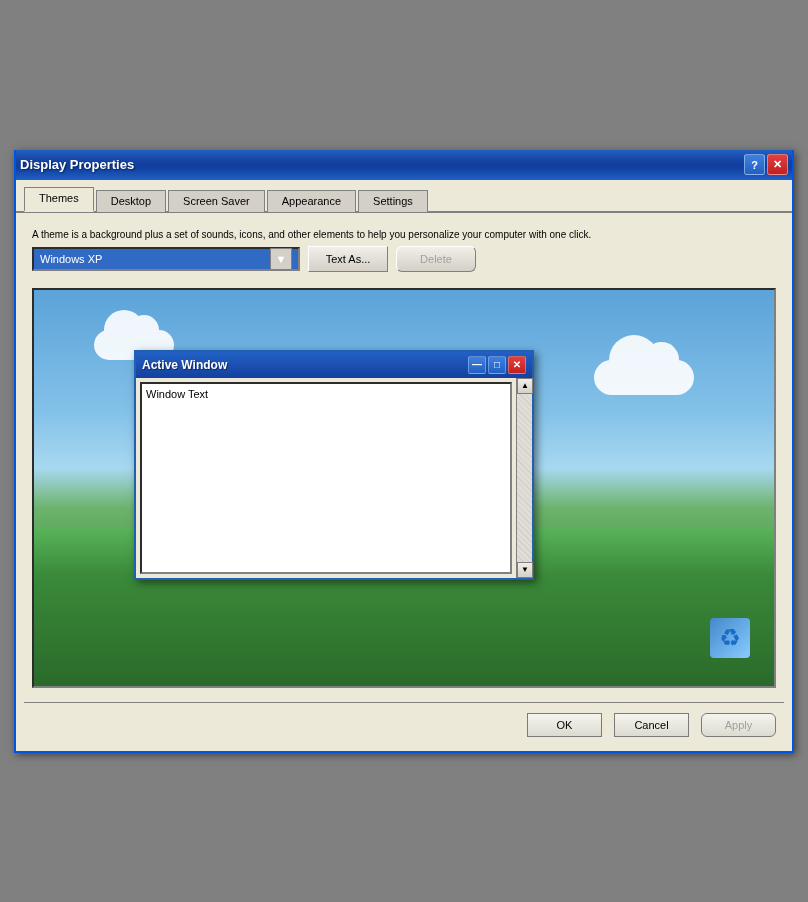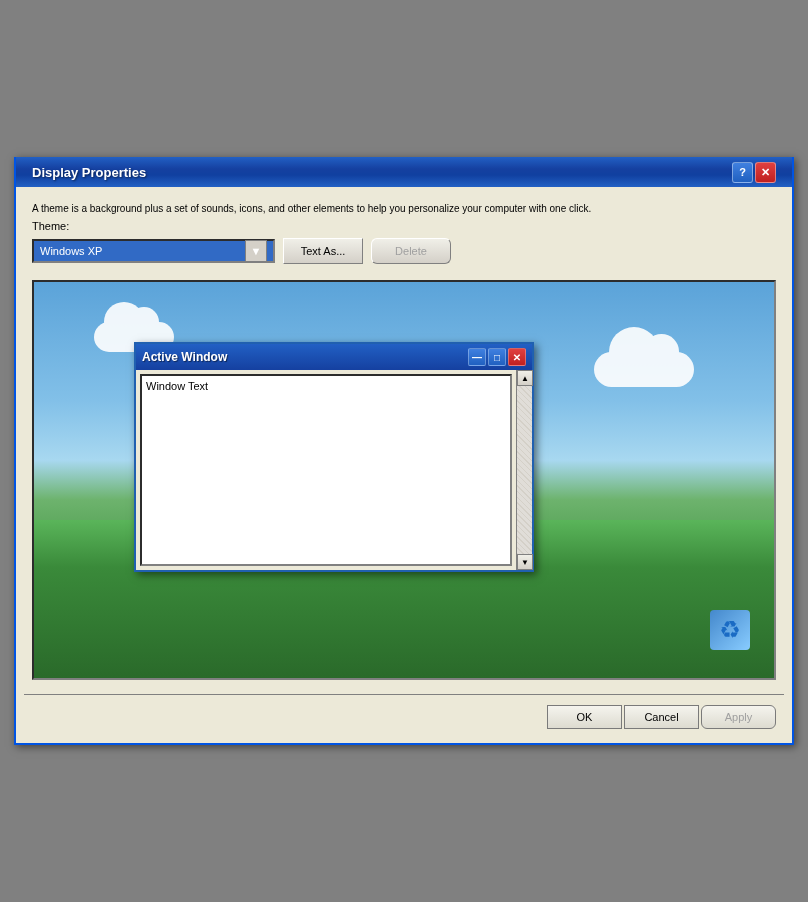--- a/index.html
+++ b/index.html
@@ -23,21 +23,21 @@
       box-shadow: 2px 2px 8px rgba(0,0,0,0.5);
       position: relative;
     }
 
     
     .title-bar {
       background: linear-gradient(to bottom, #2260C4 0%, #1540A0 40%, #1040A0 60%, #2260C4 100%);
       height: 30px;
       display: flex;
       align-items: center;
-      padding: 0 16px;
+      padding: 0 4px;
       user-select: none;
     }
 
     .title-bar-text {
       color: white;
       font-weight: bold;
       font-size: 13px;
       flex: 1;
       text-shadow: 1px 1px 2px rgba(0,0,0,0.5);
     }
@@ -120,21 +120,21 @@
     .theme-row {
       display: flex;
       align-items: center;
       gap: 8px;
       margin-bottom: 16px;
     }
 
     .theme-dropdown {
       display: flex;
       align-items: center;
-      width: 243px;
+      width: 268px;
       height: 24px;
       background: #316AC5;
       border: 2px inset #808080;
       padding: 0 6px;
       color: white;
       font-size: 11px;
       cursor: pointer;
       position: relative;
     }
 
@@ -366,21 +366,21 @@
         #E0DDD8 1px,
         #E0DDD8 4px
       );
     }
 
     
     .dialog-footer {
       padding: 10px 16px 14px 16px;
       display: flex;
       justify-content: flex-end;
-      gap: 2px;
+      gap: 12px;
       background: #ECE9D8;
     }
 
     .footer-btn {
       min-width: 75px;
       padding: 5px 14px;
       background: linear-gradient(to bottom, #F5F4EE, #DDDBD0);
       border: 1px solid #7A7A7A;
       font-size: 11px;
       cursor: pointer;
@@ -405,25 +405,31 @@
 <div class="dialog-window">
 
   <div class="title-bar">
     <span class="title-bar-text">Display Properties</span>
     <div class="title-bar-controls">
       <div class="title-btn title-btn-help">?</div>
       <div class="title-btn title-btn-close">✕</div>
     </div>
   </div>
 
+  <div class="tab-strip">
+    <div class="tab active">Themes</div>
+    <div class="tab">Desktop</div>
+    <div class="tab">Screen Saver</div>
+    <div class="tab">Appearance</div>
+    <div class="tab">Settings</div>
+  </div>
 
   <div class="content-area">
     <div class="description-text">A theme is a background plus a set of sounds, icons, and other elements to help you personalize your computer with one click.</div>
 
-    <div class="label">Theme:</div>
 
     <div class="theme-row">
       <div class="theme-dropdown">
         <span class="theme-dropdown-text">Windows XP</span>
         <div class="dropdown-arrow">
           <span>▼</span>
         </div>
       </div>
       <button class="btn">Text As...</button>
       <button class="btn disabled">Delete</button>

